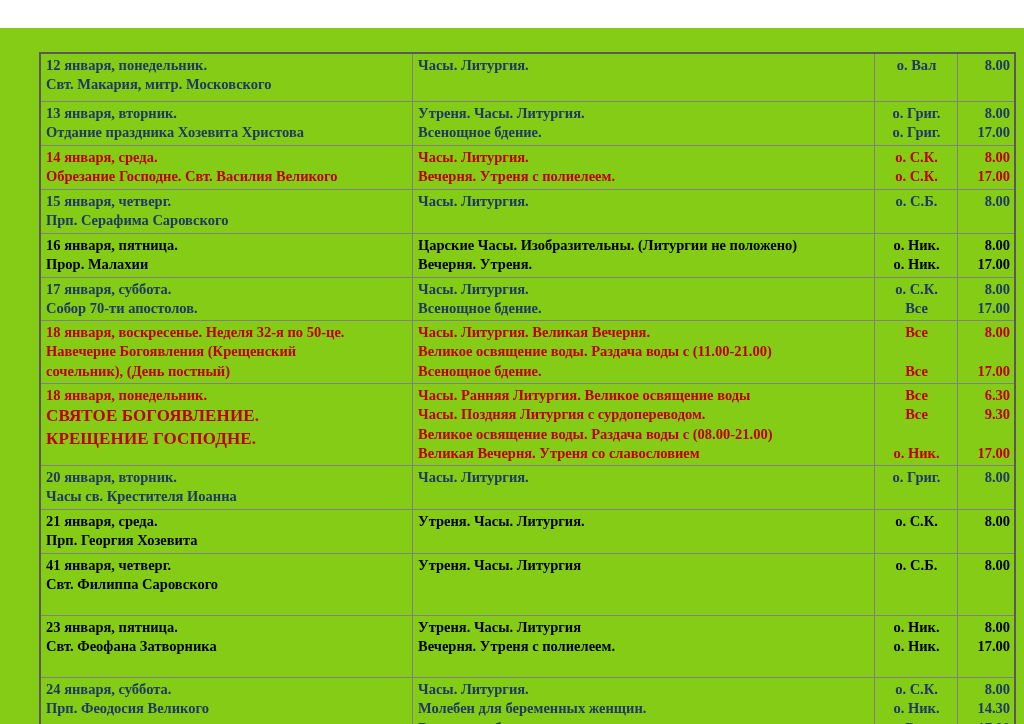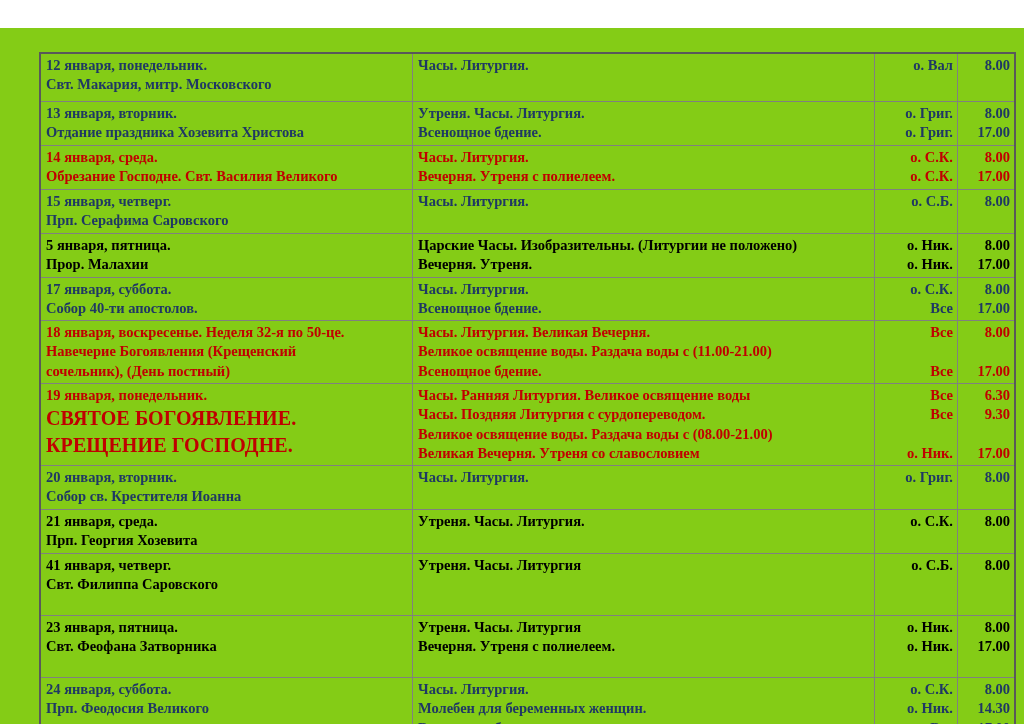--- a/index.html
+++ b/index.html
@@ -46,31 +46,31 @@
   #schedule-table {
     outline: 2px solid #595959;
     outline-offset: -1px;
   }
 
   .col-date   { width: 372px; }
   .col-serv   { width: 462px; }
   .col-priest { width: 83px;  }
   .col-time   { width: 57px;  }
 
-  td.c-priest { text-align: right; padding-left: 8px; }
+  td.c-priest { text-align: center; padding-left: 8px; }
   td.c-time   { text-align: right; padding-right: 8px; }
 
   .blue  { color: #1F3864; }
   .red   { color: #C00000; }
   .black { color: #000000; }
 
   .line { display: block; }
   .line.blank { visibility: hidden; }
 
-  .big { font-size: 20px; letter-spacing: 0.1px; }
+  .big { font-size: 17px; letter-spacing: 0.1px; }
 </style>
 </head>
 <body>
 
 <div id="page">
   <table id="schedule-table">
     <colgroup>
       <col class="col-date">
       <col class="col-serv">
       <col class="col-priest">
@@ -138,40 +138,40 @@
           </td>
           <td class="blue c-priest">
             <span class="line">о. С.Б.</span>
           </td>
           <td class="blue c-time">
             <span class="line">8.00</span>
           </td>
         </tr>
         <tr style="height: 36px;">
           <td class="black">
-            <span class="line">5 января, пятница.</span>
+            <span class="line">16 января, пятница.</span>
             <span class="line">Прор. Малахии</span>
           </td>
           <td class="black">
             <span class="line">Царские Часы. Изобразительны. (Литургии не положено)</span>
             <span class="line">Вечерня. Утреня.</span>
           </td>
           <td class="black c-priest">
             <span class="line">о. Ник.</span>
             <span class="line">о. Ник.</span>
           </td>
           <td class="black c-time">
             <span class="line">8.00</span>
             <span class="line">17.00</span>
           </td>
         </tr>
         <tr style="height: 36px;">
           <td class="blue">
             <span class="line">17 января, суббота.</span>
-            <span class="line">Собор 40-ти апостолов.</span>
+            <span class="line">Собор 70-ти апостолов.</span>
           </td>
           <td class="blue">
             <span class="line">Часы. Литургия.</span>
             <span class="line">Всенощное бдение.</span>
           </td>
           <td class="blue c-priest">
             <span class="line">о. С.К.</span>
             <span class="line">Все</span>
           </td>
           <td class="blue c-time">
@@ -196,21 +196,21 @@
             <span class="line">Все</span>
           </td>
           <td class="red c-time">
             <span class="line">8.00</span>
             <span class="line blank">&nbsp;</span>
             <span class="line">17.00</span>
           </td>
         </tr>
         <tr style="height: 80px;">
           <td class="red">
-            <span class="line">19 января, понедельник.</span>
+            <span class="line">18 января, понедельник.</span>
             <span class="line big">СВЯТОЕ БОГОЯВЛЕНИЕ.</span>
             <span class="line big">КРЕЩЕНИЕ ГОСПОДНЕ.</span>
           </td>
           <td class="red">
             <span class="line">Часы. Ранняя Литургия. Великое освящение воды</span>
             <span class="line">Часы. Поздняя Литургия с сурдопереводом.</span>
             <span class="line">Великое освящение воды.  Раздача воды с (08.00-21.00)</span>
             <span class="line">Великая Вечерня. Утреня со славословием</span>
           </td>
           <td class="red c-priest">
@@ -222,21 +222,21 @@
           <td class="red c-time">
             <span class="line">6.30</span>
             <span class="line">9.30</span>
             <span class="line blank">&nbsp;</span>
             <span class="line">17.00</span>
           </td>
         </tr>
         <tr style="height: 44px;">
           <td class="blue">
             <span class="line">20 января, вторник.</span>
-            <span class="line">Собор св. Крестителя Иоанна</span>
+            <span class="line">Часы св. Крестителя Иоанна</span>
           </td>
           <td class="blue">
             <span class="line">Часы. Литургия.</span>
           </td>
           <td class="blue c-priest">
             <span class="line">о. Григ.</span>
           </td>
           <td class="blue c-time">
             <span class="line">8.00</span>
           </td>

